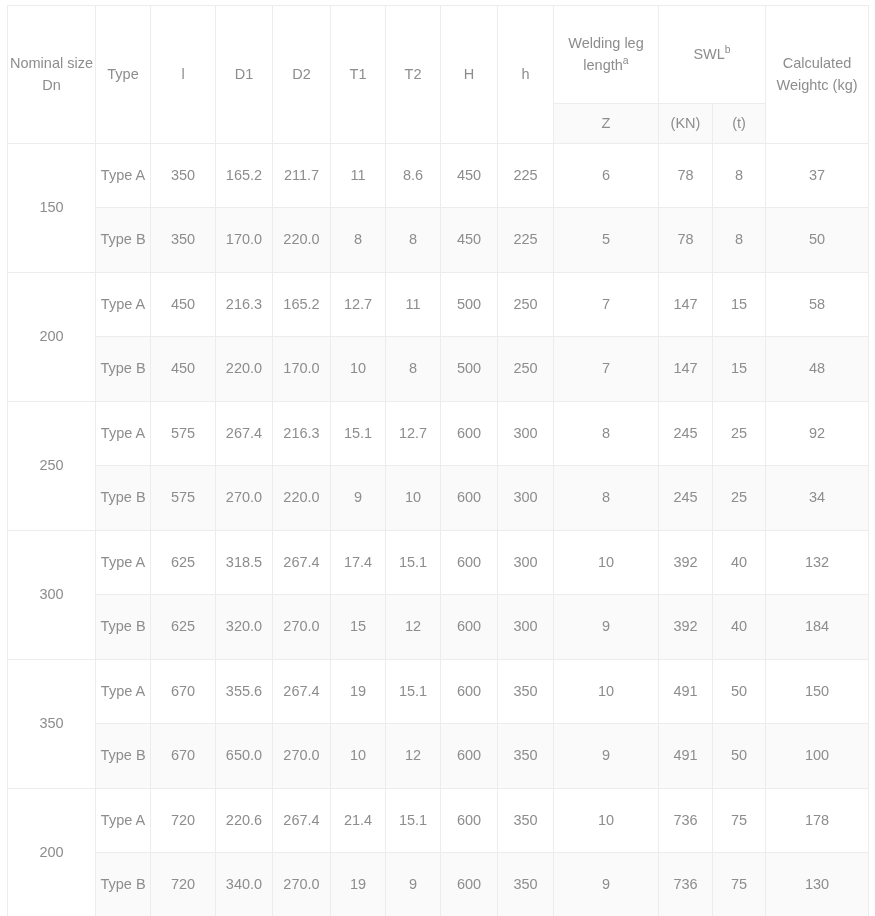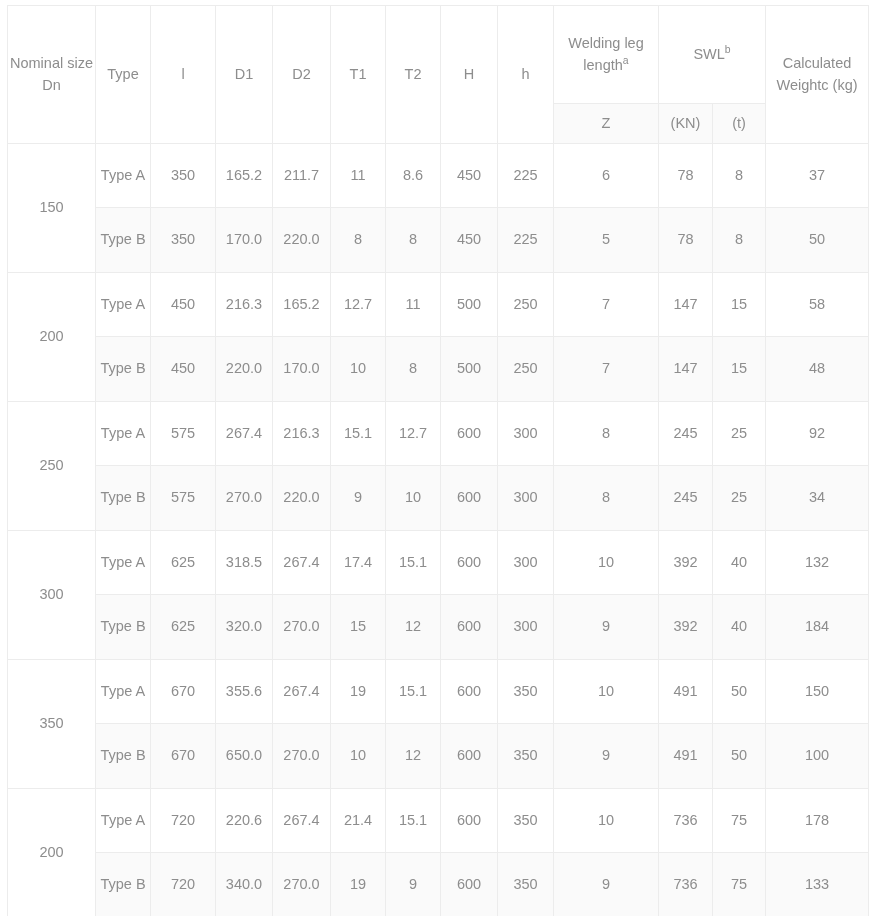--- a/index.html
+++ b/index.html
@@ -277,17 +277,17 @@
           <td>720</td>
           <td>340.0</td>
           <td>270.0</td>
           <td>19</td>
           <td>9</td>
           <td>600</td>
           <td>350</td>
           <td>9</td>
           <td>736</td>
           <td>75</td>
-          <td>133</td>
+          <td>130</td>
         </tr>
       </tbody>
   </table>
 </div>
 
 </body></html>

